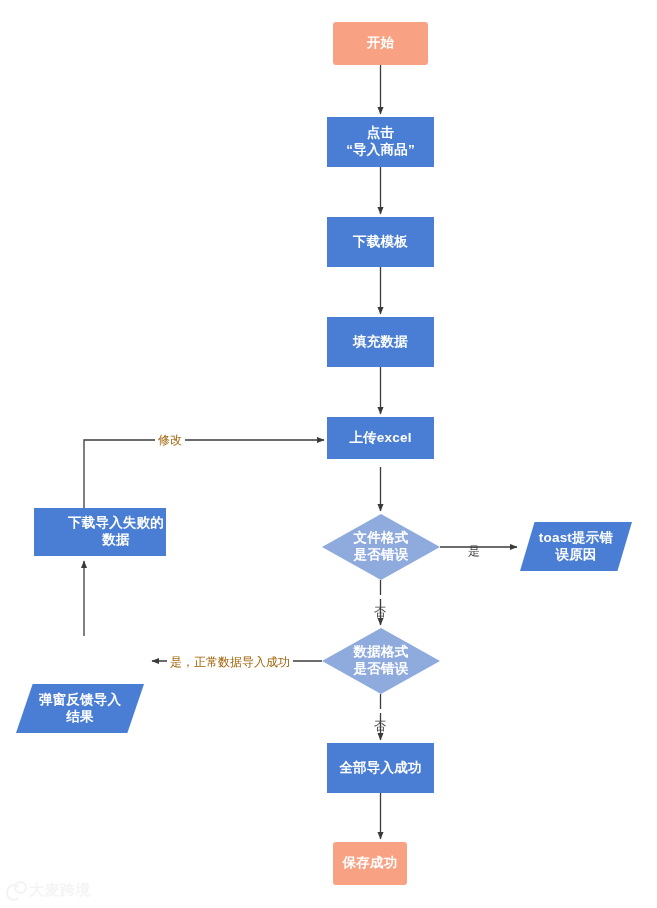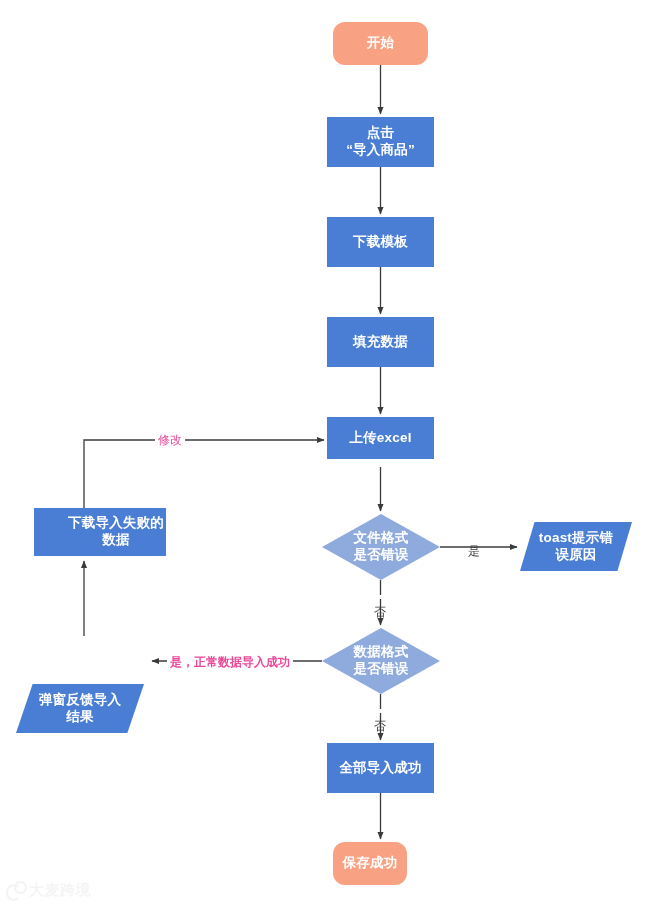--- a/index.html
+++ b/index.html
@@ -35,21 +35,21 @@
     font-size: 13.5px;
     line-height: 1.25;
     font-weight: 700;
     letter-spacing: .2px;
     box-sizing: border-box;
     white-space: pre-line;
     z-index: 2;
   }
   .node-terminal {
     background: #f8a183;
-    border-radius: 12px;
+    border-radius: 3px;
     align-items: center;
   }
   .node-process {
     background: #4a7ed4;
   }
   .node-decision {
     background: transparent;
   }
   .node-decision .diamond-shape {
     position: absolute;
@@ -74,21 +74,21 @@
     background: #4a7ed4;
     clip-path: polygon(13% 0%, 100% 0%, 87% 100%, 0% 100%);
   }
   .node-io .para-label {
     position: relative;
     z-index: 1;
   }
   .edge-label {
     position: absolute;
     font-size: 12px;
-    color: #ec4899;
+    color: #a16207;
     background: #ffffff;
     padding: 0 3px;
     white-space: nowrap;
     z-index: 3;
     font-weight: 400;
   }
   .edge-label-v {
     position: absolute;
     font-size: 12px;
     color: #3b3b3b;
@@ -233,21 +233,21 @@
   </div>
 
   <div class="node node-terminal" style="left:333px; top:842px; width:74px; height:43px;">
     <span>保存成功</span>
   </div>
 
   <div class="edge-label-v" style="left:468px; top:534px;">是</div>
 
   <div class="edge-label-v" style="left:374px; top:595px;">否</div>
 
-  <div class="edge-label" style="left:167px; top:654px;font-weight:bold;">是，正常数据导入成功</div>
+  <div class="edge-label" style="left:167px; top:654px;">是，正常数据导入成功</div>
 
   <div class="edge-label-v" style="left:374px; top:709px;">否</div>
 
   <div class="edge-label" style="left:155px; top:432px;">修改</div>
 
   <div id="watermark">
     <span class="wm-logo">
       <span class="c1"></span>
         <span class="c2"></span>
     </span>

